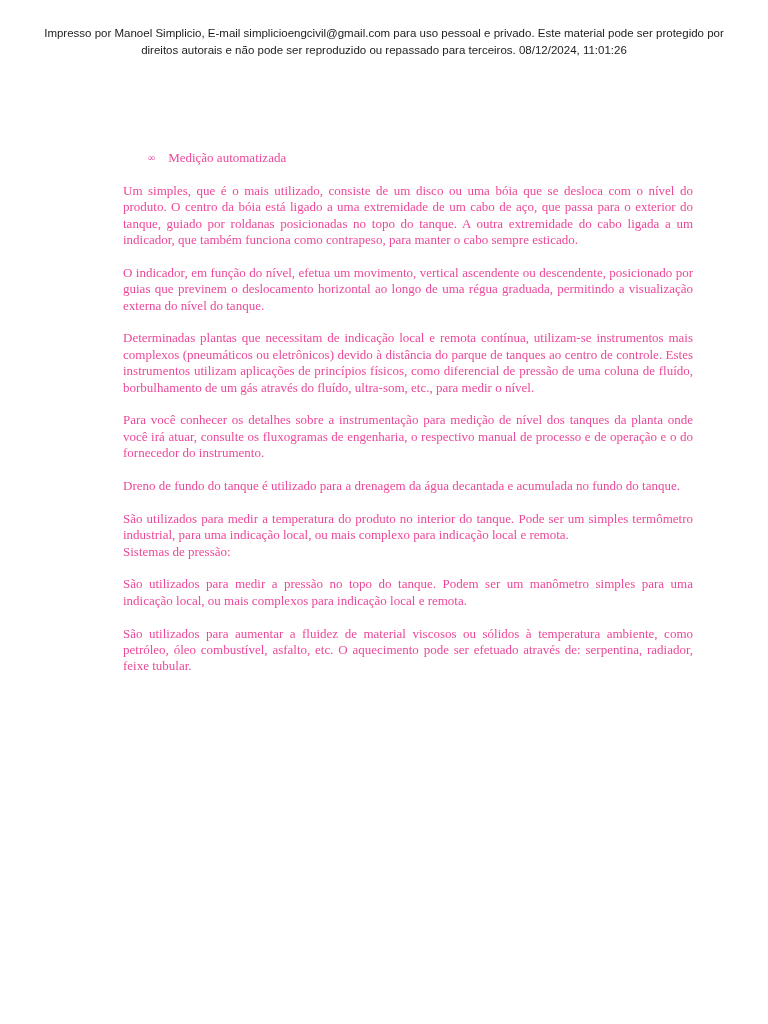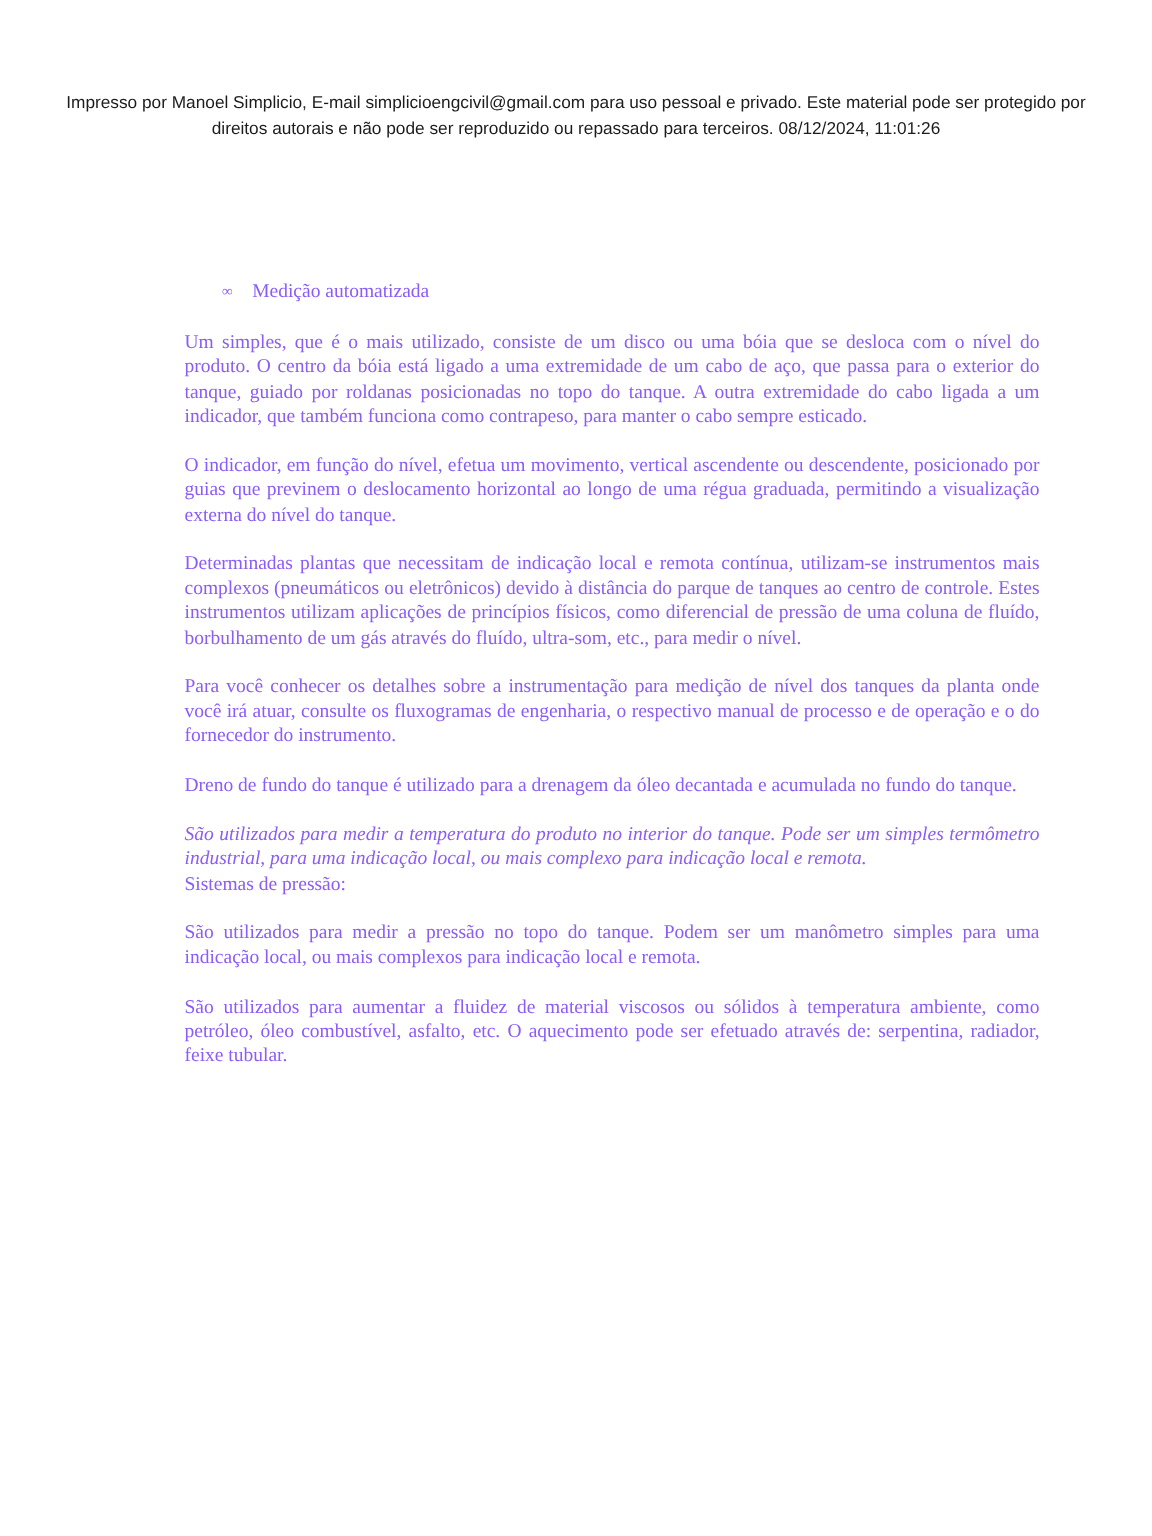--- a/index.html
+++ b/index.html
@@ -6,50 +6,48 @@
     margin: 0;
     padding: 0;
     background: #ffffff;
   }
   .page {
     position: relative;
     width: 768px;
     height: 792px;
     background: #ffffff;
     overflow: hidden;
-    margin-top: 36px;
   }
   .print-header {
     position: absolute;
     top: 25px;
     left: 34px;
     right: 34px;
     text-align: center;
     font-family: "Liberation Sans", sans-serif;
     font-size: 11.5px;
     line-height: 16.5px;
     color: #1c1c1c;
   }
   .content {
     position: absolute;
     left: 123px;
     top: 150px;
     width: 570px;
     font-family: "Liberation Serif", serif;
     font-size: 13px;
     line-height: 16.4px;
-    color: #8b5cf6;
+    color: #ec4899;
     text-align: justify;
   }
   .para {
     margin: 0 0 16.4px 0;
   }
   .para.tight {
     margin: 0;
-    font-style: italic;
   }
   .bullet-row {
     margin: 0 0 16.4px 0;
     padding-left: 25px;
     text-align: left;
   }
   .bullet-marker {
     display: inline-block;
     font-size: 10px;
     vertical-align: 1px;
@@ -82,21 +80,21 @@
 
     <p class="para">Um simples, que é o mais utilizado, consiste de um disco ou uma bóia que se desloca com o nível do produto. O centro da bóia está ligado a uma extremidade de um cabo de aço, que passa para o exterior do tanque, guiado por roldanas posicionadas no topo do tanque. A outra extremidade do cabo ligada a um indicador, que também funciona como contrapeso, para manter o cabo sempre esticado.</p>
 
     <p class="para">O indicador, em função do nível, efetua um movimento, vertical ascendente ou descendente, posicionado por guias que previnem o deslocamento horizontal ao longo de uma régua graduada, permitindo a visualização externa do nível do tanque.</p>
 
     <p class="para">Determinadas plantas que necessitam de indicação local e remota contínua, utilizam-se instrumentos mais complexos (pneumáticos ou eletrônicos) devido à distância do parque de tanques ao centro de controle. Estes instrumentos utilizam aplicações de princípios físicos, como diferencial de pressão de uma coluna de fluído, borbulhamento de um gás através do fluído, ultra-som, etc., para medir o nível.</p>
 
     <p class="para">Para você conhecer os detalhes sobre a instrumentação para medição de nível dos tanques da planta onde você irá atuar, consulte os fluxogramas de engenharia, o respectivo manual de processo e de operação e o do fornecedor do instrumento.</p>
 
     <p class="para">
-      <span class="it">Dreno de fundo do tanque</span><span> é utilizado para a drenagem da óleo decantada e acumulada no fundo do tanque.</span>
+      <span class="it">Dreno de fundo do tanque</span><span> é utilizado para a drenagem da água decantada e acumulada no fundo do tanque.</span>
     </p>
 
 
     <p class="para tight">São utilizados para medir a temperatura do produto no interior do tanque. Pode ser um simples termômetro industrial, para uma indicação local, ou mais complexo para indicação local e remota.</p>
 
 
     <p class="para">Sistemas de pressão:</p>
 
     <p class="para">São utilizados para medir a pressão no topo do tanque. Podem ser um manômetro simples para uma indicação local, ou mais complexos para indicação local e remota.</p>
 

